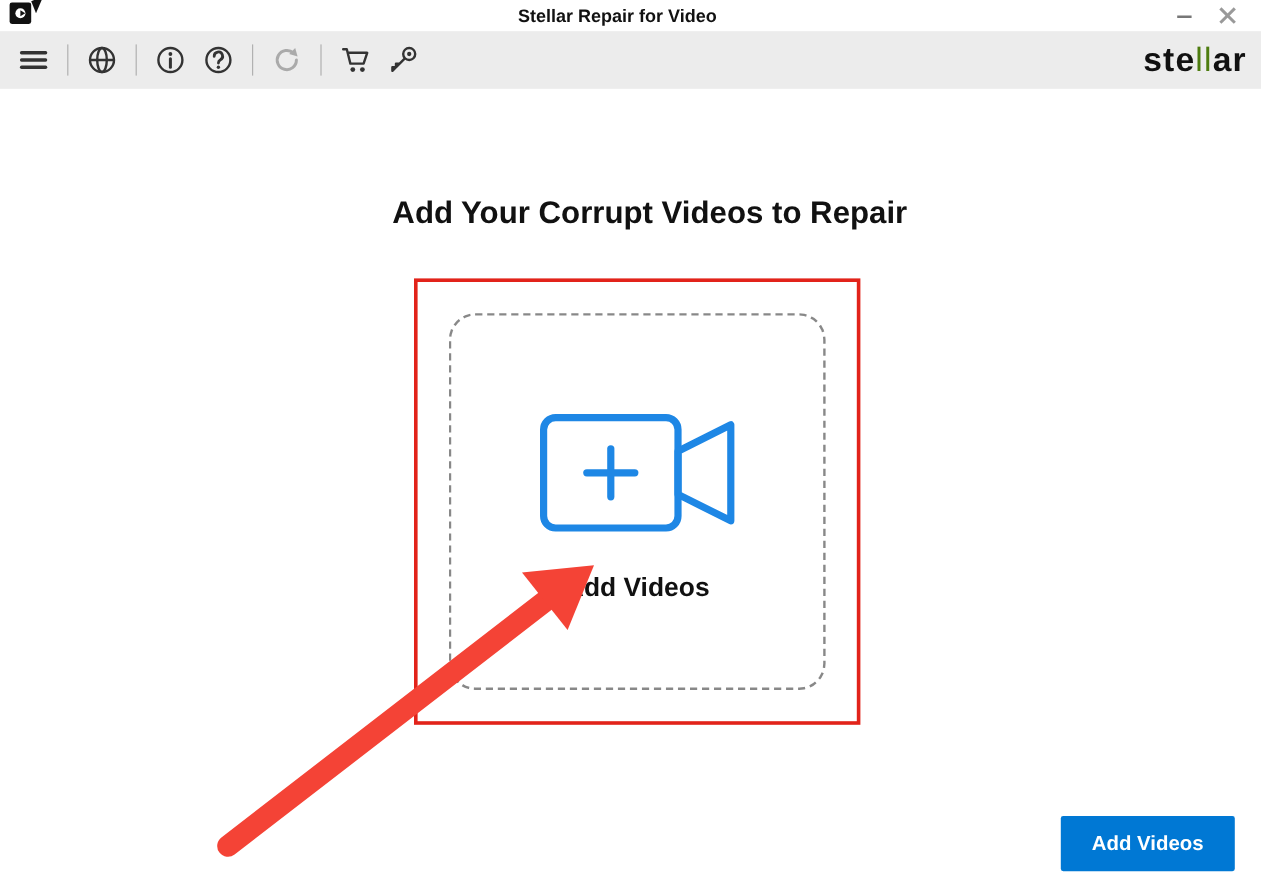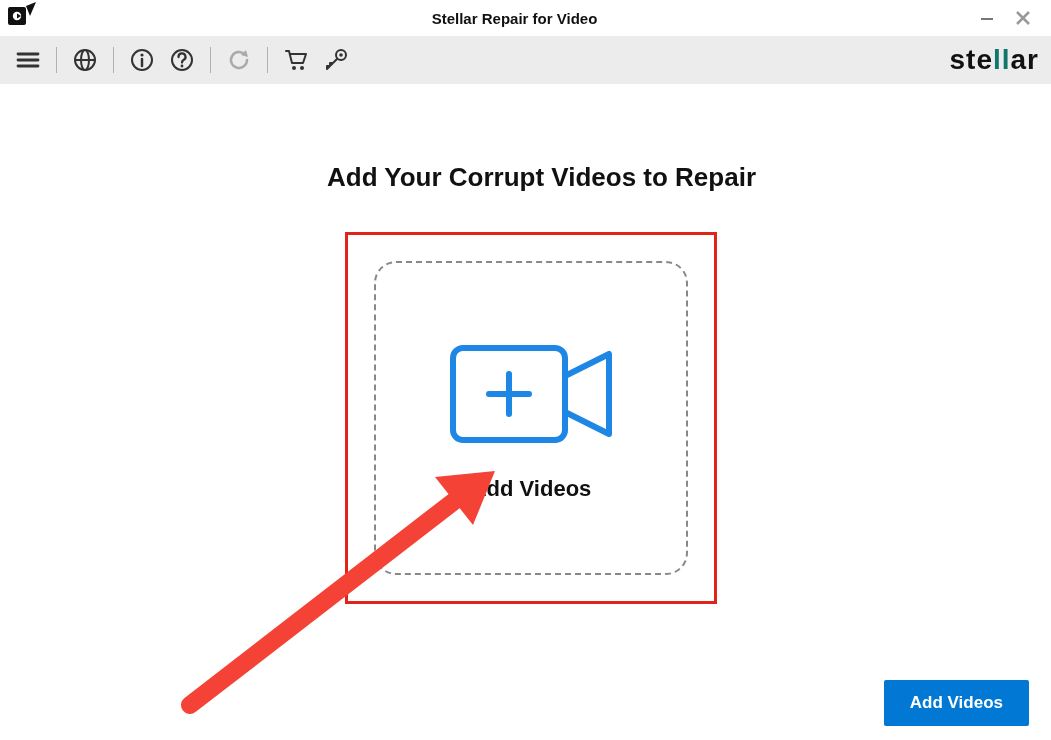--- a/index.html
+++ b/index.html
@@ -7,21 +7,21 @@
     width: 1051px; height: 740px;
     font-family: "Segoe UI", Arial, sans-serif;
     color: #111;
     background: #fff;
     overflow: hidden;
     position: relative;
   }
 
   
   .titlebar {
-    height: 36px;
+    height: 26px;
     display: flex;
     align-items: center;
     background: #fff;
   }
   .titlebar-left {
     width: 60px;
     display: flex;
     align-items: center;
     padding-left: 6px;
   }
@@ -65,22 +65,22 @@
   .toolbar .spacer { flex: 1; }
   .brand {
     font-size: 28px;
     font-weight: 600;
     letter-spacing: 1px;
     color: #111;
     display: inline-flex;
     align-items: baseline;
   }
   .brand .ll {
-    color: #0f766e;
-    font-weight: 700;
+    color: #4d7c0f;
+    font-weight: 400;
     position: relative;
   }
 
   
   .main {
     position: absolute;
     top: 84px; left: 0; right: 0; bottom: 0; padding-left: 32px;
   }
   .heading {
     text-align: center;

